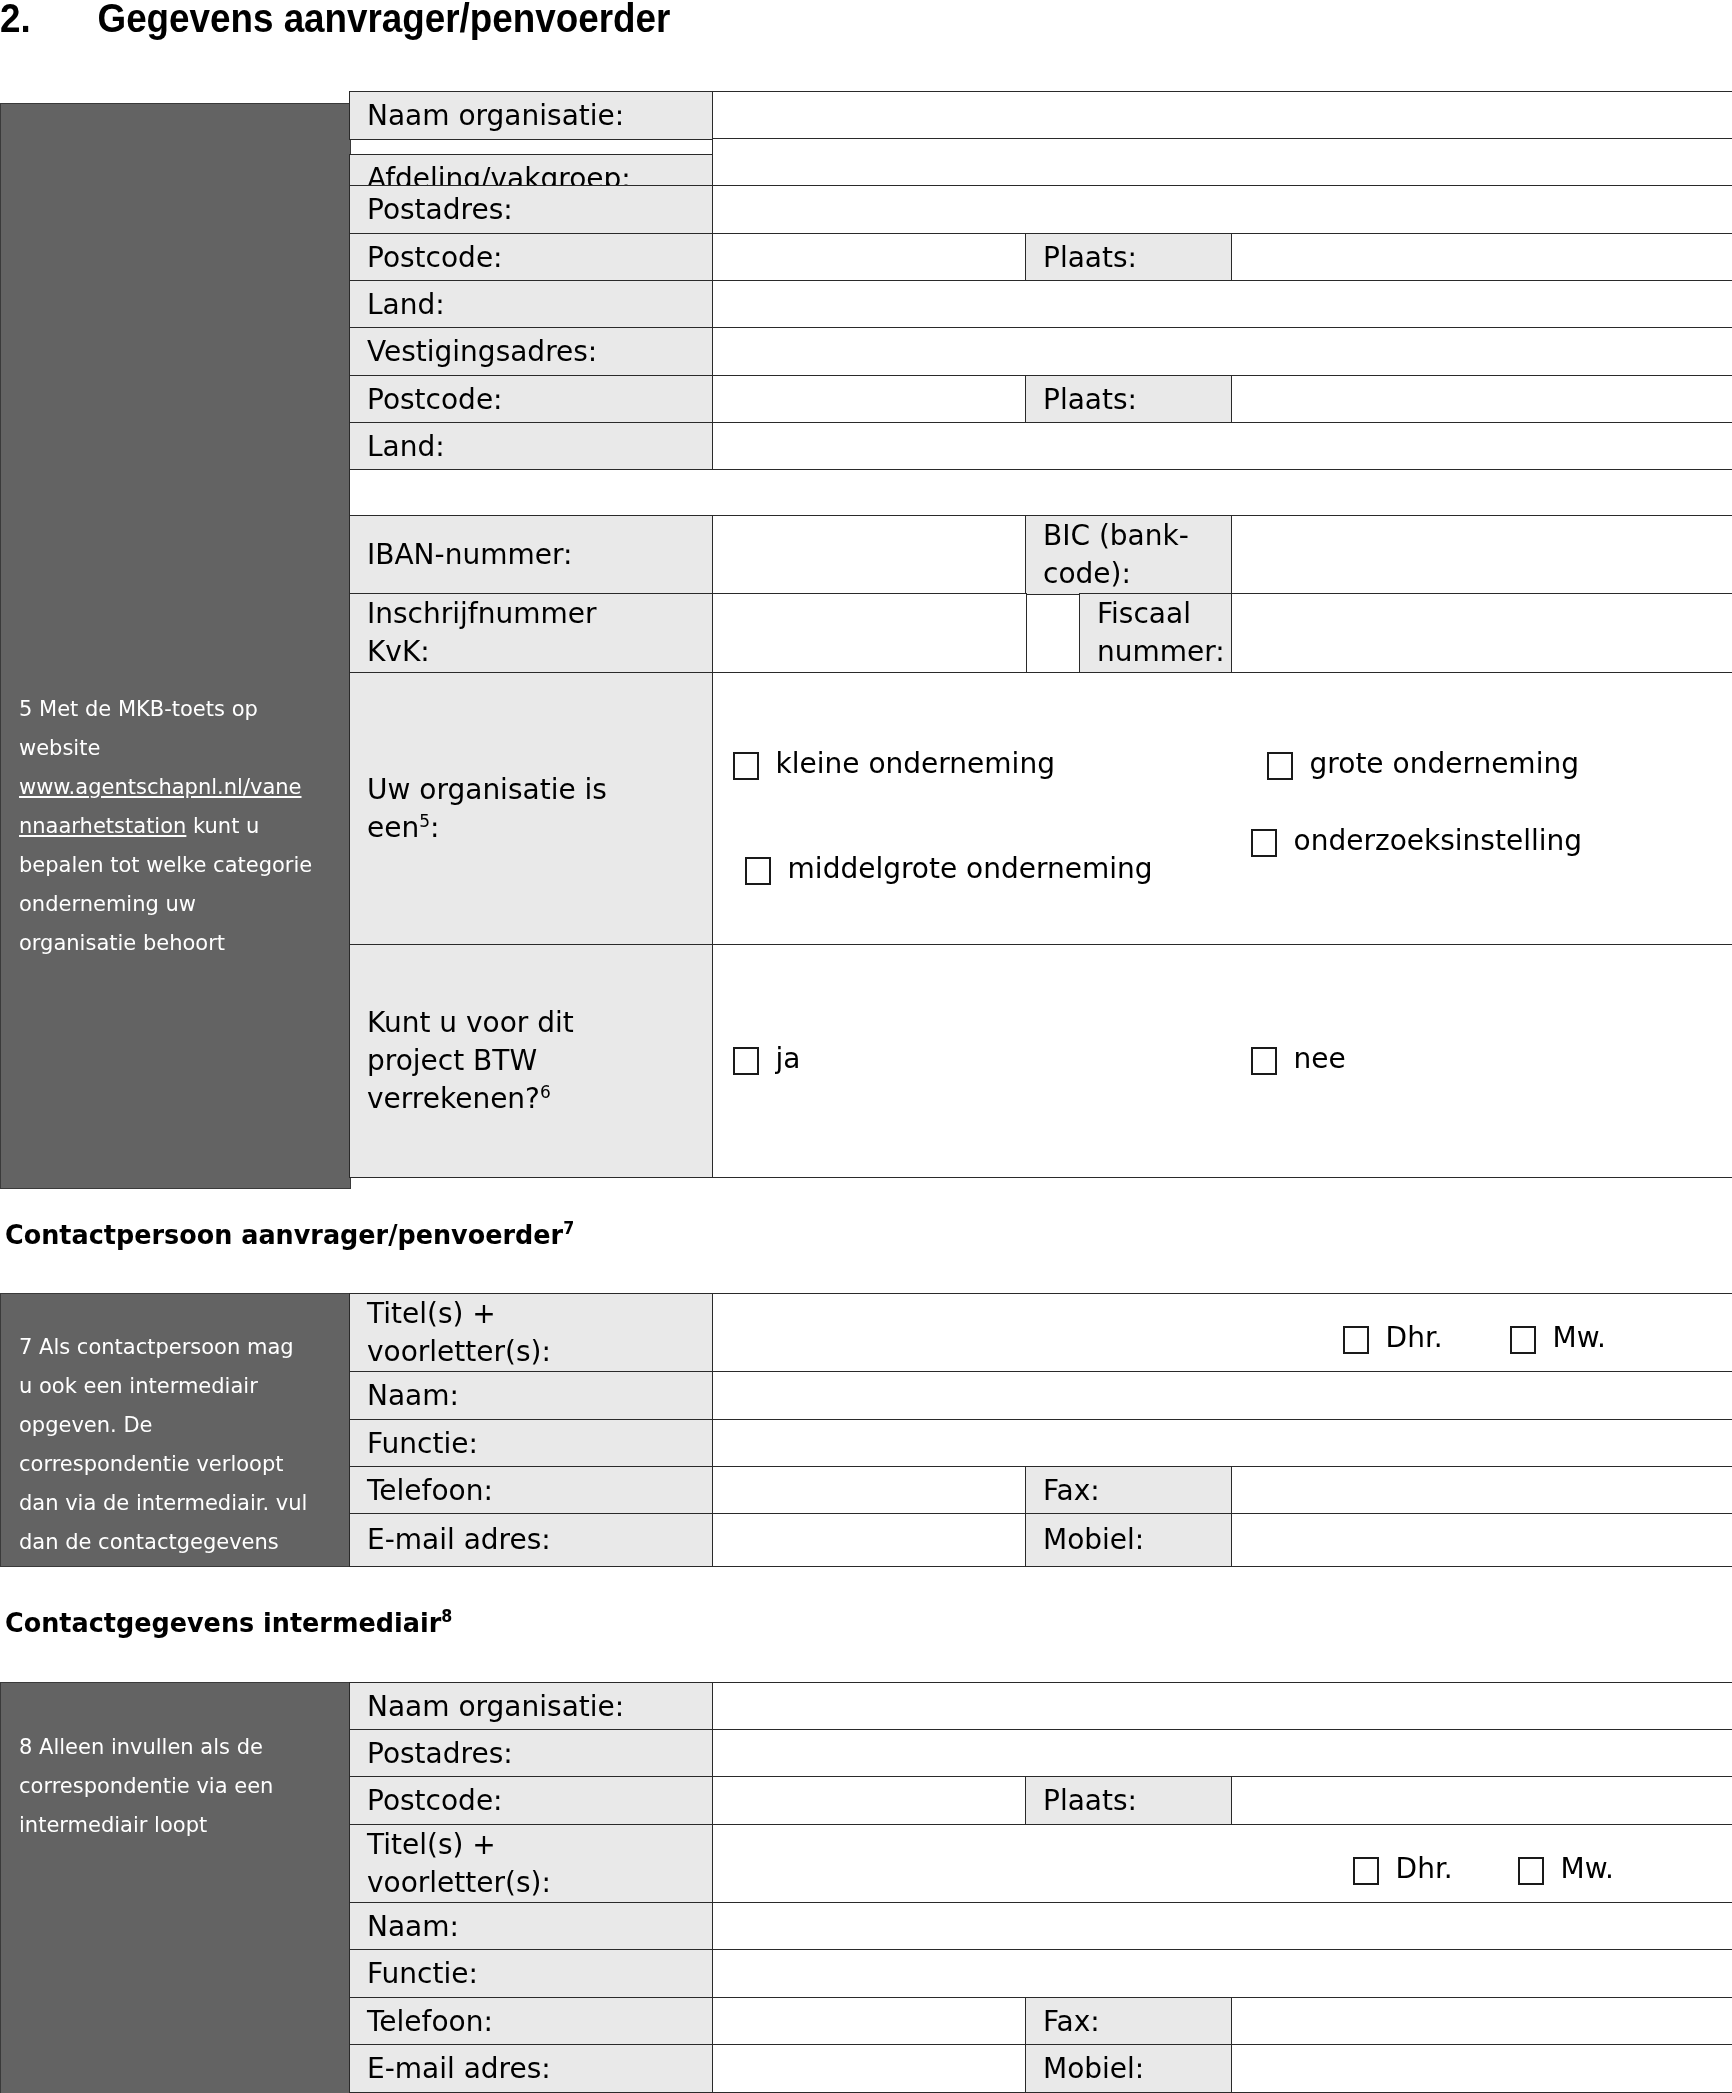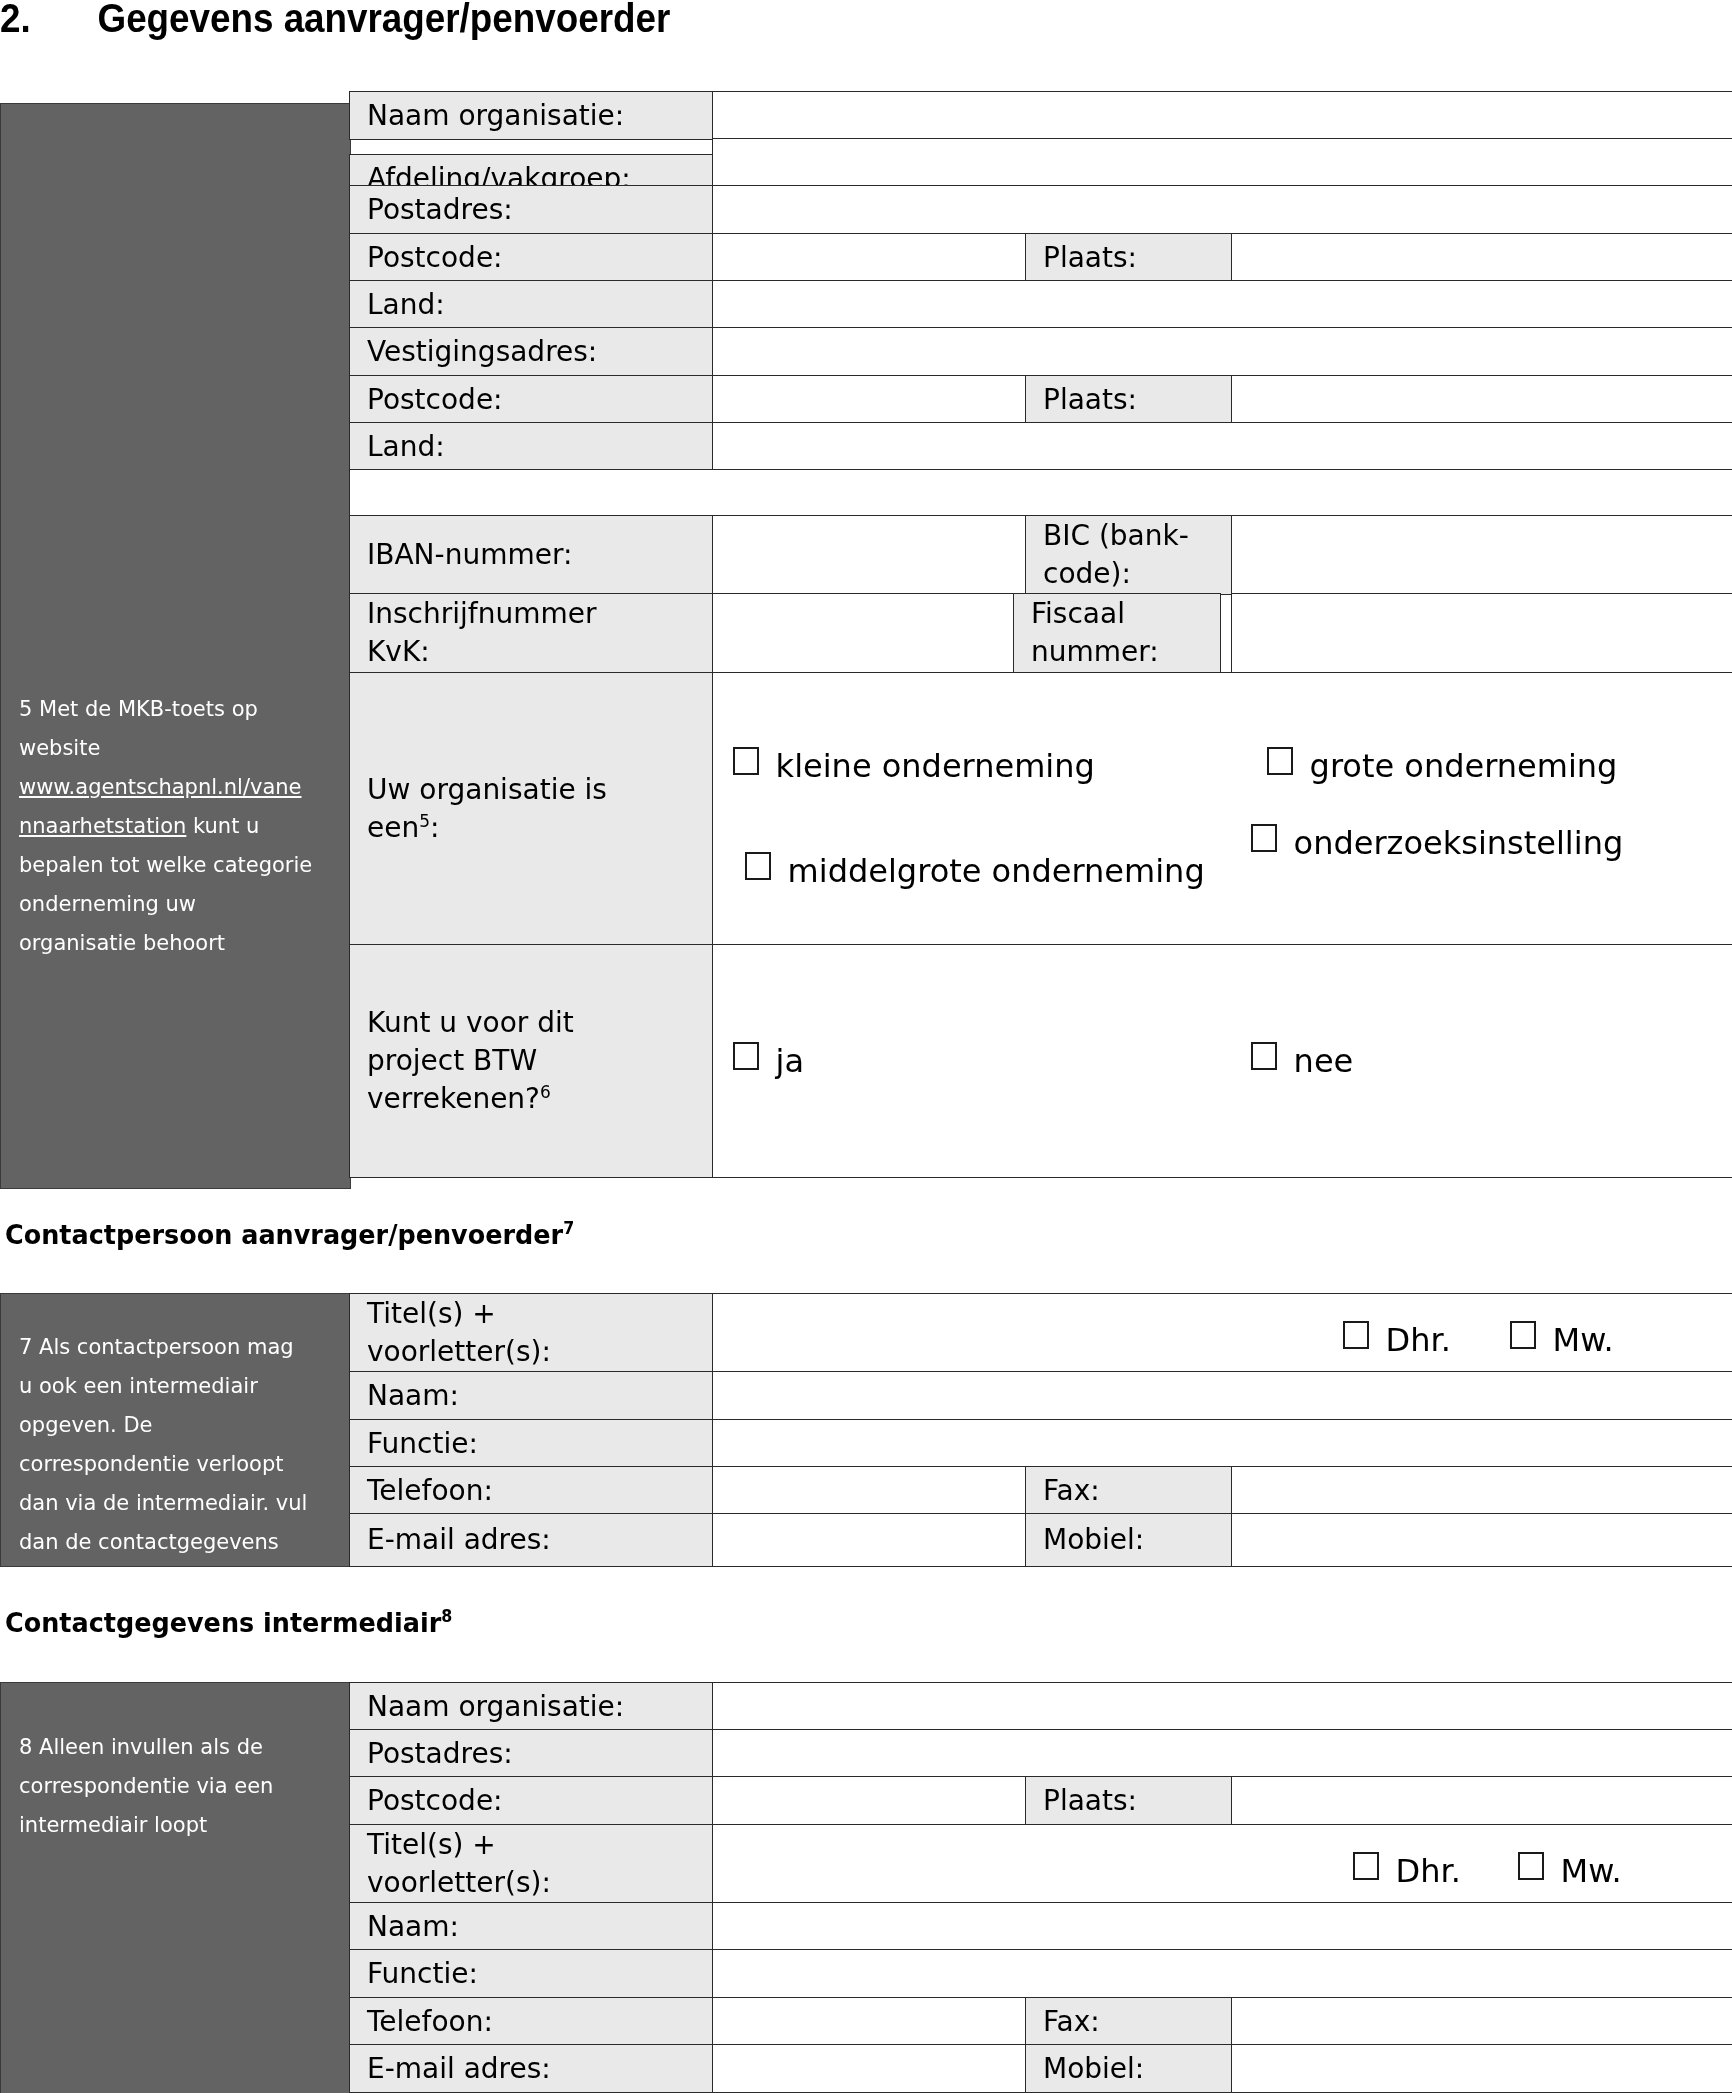--- a/index.html
+++ b/index.html
@@ -12,21 +12,21 @@
   .h2 { left: 4.7px; font-family: "DejaVu Sans", sans-serif; font-weight: bold; font-size: 27.4px;
         white-space: nowrap; transform: scaleX(0.93); transform-origin: left top; }
   .h2 sup { font-size: 17px; }
   .side { background: #636363; border: 1.9px solid #3a3a3a; color: #fff; }
   .sidenote { font-size: 21px; line-height: 39px; padding: 0 11.4px 0 18px; white-space: pre-line; }
   .sidenote .link { text-decoration: underline; }
   .lbl { background: #e9e9e9; border: 1.9px solid #2a2a2a; font-size: 28px; line-height: 38px;
          padding: 0 11.4px 0 17px; display: flex; align-items: center; white-space: pre-line; }
   .lbl sup { font-size: 17px; line-height: 0; }
   .val { background: #fff; border: 1.9px solid #2a2a2a; }
-  .cb { display: flex; align-items: flex-start; font-size: 32px; white-space: nowrap; }
+  .cb { display: flex; align-items: flex-end; font-size: 28px; white-space: nowrap; }
   .box { width: 25.6px; height: 28px; border: 2.8px solid #1a1a1a; box-sizing: border-box; margin-right: 17px; flex: none; background: #fff; }
 </style>
 </head>
 <body>
 
 <div class="abs h1">
   <span class="num">2.</span><span>Gegevens aanvrager/penvoerder</span>
 </div>
 
 <div>
@@ -72,21 +72,21 @@
 
   <div class="abs lbl" style="left:349px;top:515px;width:364px;height:80px;">IBAN-nummer:</div>
   <div class="abs val" style="left:712px;top:515px;width:315px;height:80px;"></div>
   <div class="abs lbl" style="left:1025px;top:515px;width:208px;height:80px;">BIC (bank-
 code):</div>
   <div class="abs val" style="left:1231px;top:515px;width:502px;height:80px;"></div>
 
   <div class="abs lbl" style="left:349px;top:593px;width:364px;height:80px;">Inschrijfnummer
 KvK:</div>
   <div class="abs val" style="left:712px;top:593px;width:315px;height:80px;"></div>
-  <div class="abs lbl" style="left:1013px;top:593px;width:208px;height:80px;">Fiscaal
+  <div class="abs lbl" style="left:1079px;top:593px;width:208px;height:80px;">Fiscaal
 nummer:</div>
   <div class="abs val" style="left:1231px;top:593px;width:502px;height:80px;"></div>
 
   <div class="abs lbl" style="left:349px;top:672px;width:364px;height:273px;"><span><span>Uw organisatie is
 een</span><sup>5</sup><span>:</span></span></div>
   <div class="abs val" style="left:712px;top:672px;width:1021px;height:273px;">
     <div class="abs cb" style="left:20px;top:74px;">
         <span class="box"></span>
         <span>kleine onderneming</span>
       </div>

